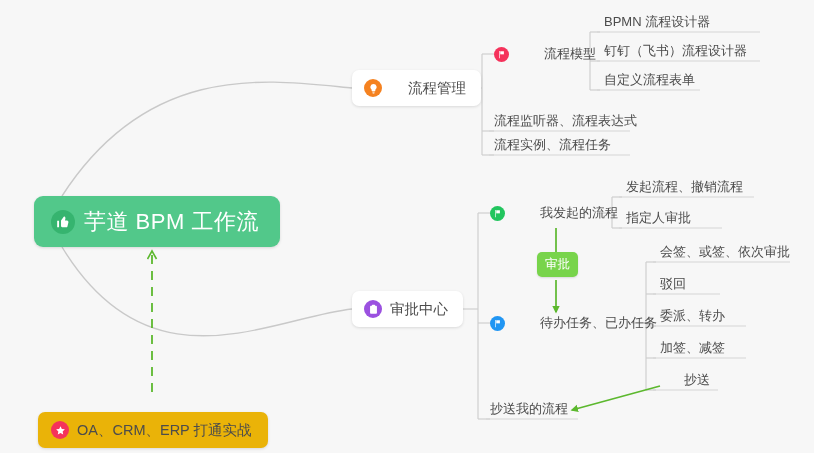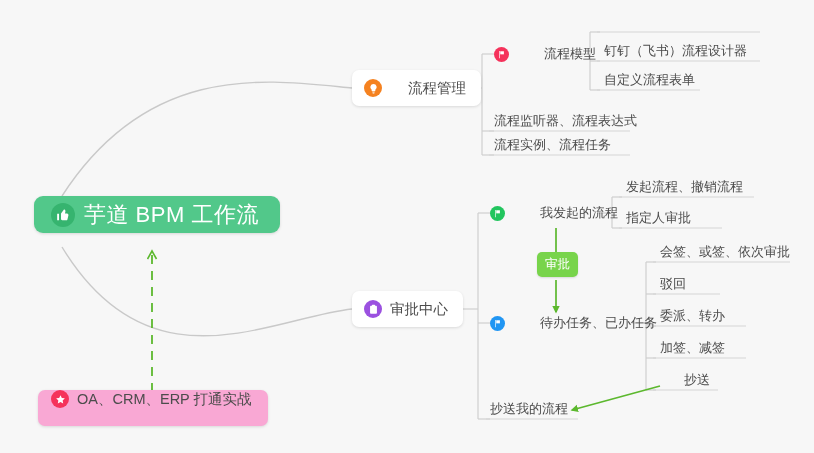--- a/index.html
+++ b/index.html
@@ -28,21 +28,21 @@
     height: 453px;
     pointer-events: none;
   }
 
   
   .root-node {
     position: absolute;
     left: 34px;
     top: 196px;
     width: 246px;
-    height: 37px;
+    height: 51px;
     background: #52c88a;
     border-radius: 9px;
     box-shadow: 0 1px 3px rgba(0,0,0,0.13);
     display: flex;
     align-items: center;
     padding-left: 17px;
     box-sizing: border-box;
   }
   .root-label {
     color: #ffffff;
@@ -93,27 +93,27 @@
     color: #4c4c4c;
     font-size: 13px;
     white-space: nowrap;
     line-height: 17px;
   }
 
   
   .callout-node {
     position: absolute;
     left: 38px;
-    top: 390px;
+    top: 412px;
     height: 36px;
-    background: #f9a8d4;
+    background: #eab308;
     border-radius: 7px;
     box-shadow: 0 1px 3px rgba(0,0,0,0.12);
     display: flex;
-    align-items: flex-start;
+    align-items: center;
     padding: 0 16px 0 13px;
     box-sizing: border-box;
     white-space: nowrap;
   }
   .callout-label {
     color: #4c4c4c;
     font-size: 14.5px;
     margin-left: 8px;
   }
 
@@ -240,20 +240,21 @@
   <div class="sub-node" style="left:494px; top:45px;">
     <span class="icon-circle sm" style="background:#f5325b;">
       <svg width="9" height="9" viewBox="0 0 24 24" fill="#ffffff">
         <path d="M6 2.5h1.8V22H6z"></path>
         <path d="M8.6 3.4h9.8v8.2H8.6z"></path>
       </svg>
     </span>
     <span class="sub-label">流程模型</span>
   </div>
 
+  <div class="leaf-node" style="left:604px; top:13px;">BPMN 流程设计器</div>
   <div class="leaf-node" style="left:604px; top:42px;">钉钉（飞书）流程设计器</div>
   <div class="leaf-node" style="left:604px; top:71px;">自定义流程表单</div>
 
   <div class="leaf-node" style="left:494px; top:136px;">流程实例、流程任务</div>
   <div class="leaf-node" style="left:494px; top:112px;">流程监听器、流程表达式</div>
 
   <div class="branch-node" id="branch-approve">
     <span class="icon-circle" style="background:#9b51e0;">
       <svg width="11" height="11" viewBox="0 0 24 24" fill="#ffffff">
         <rect x="4.5" y="4" width="15" height="17" rx="2"></rect>

